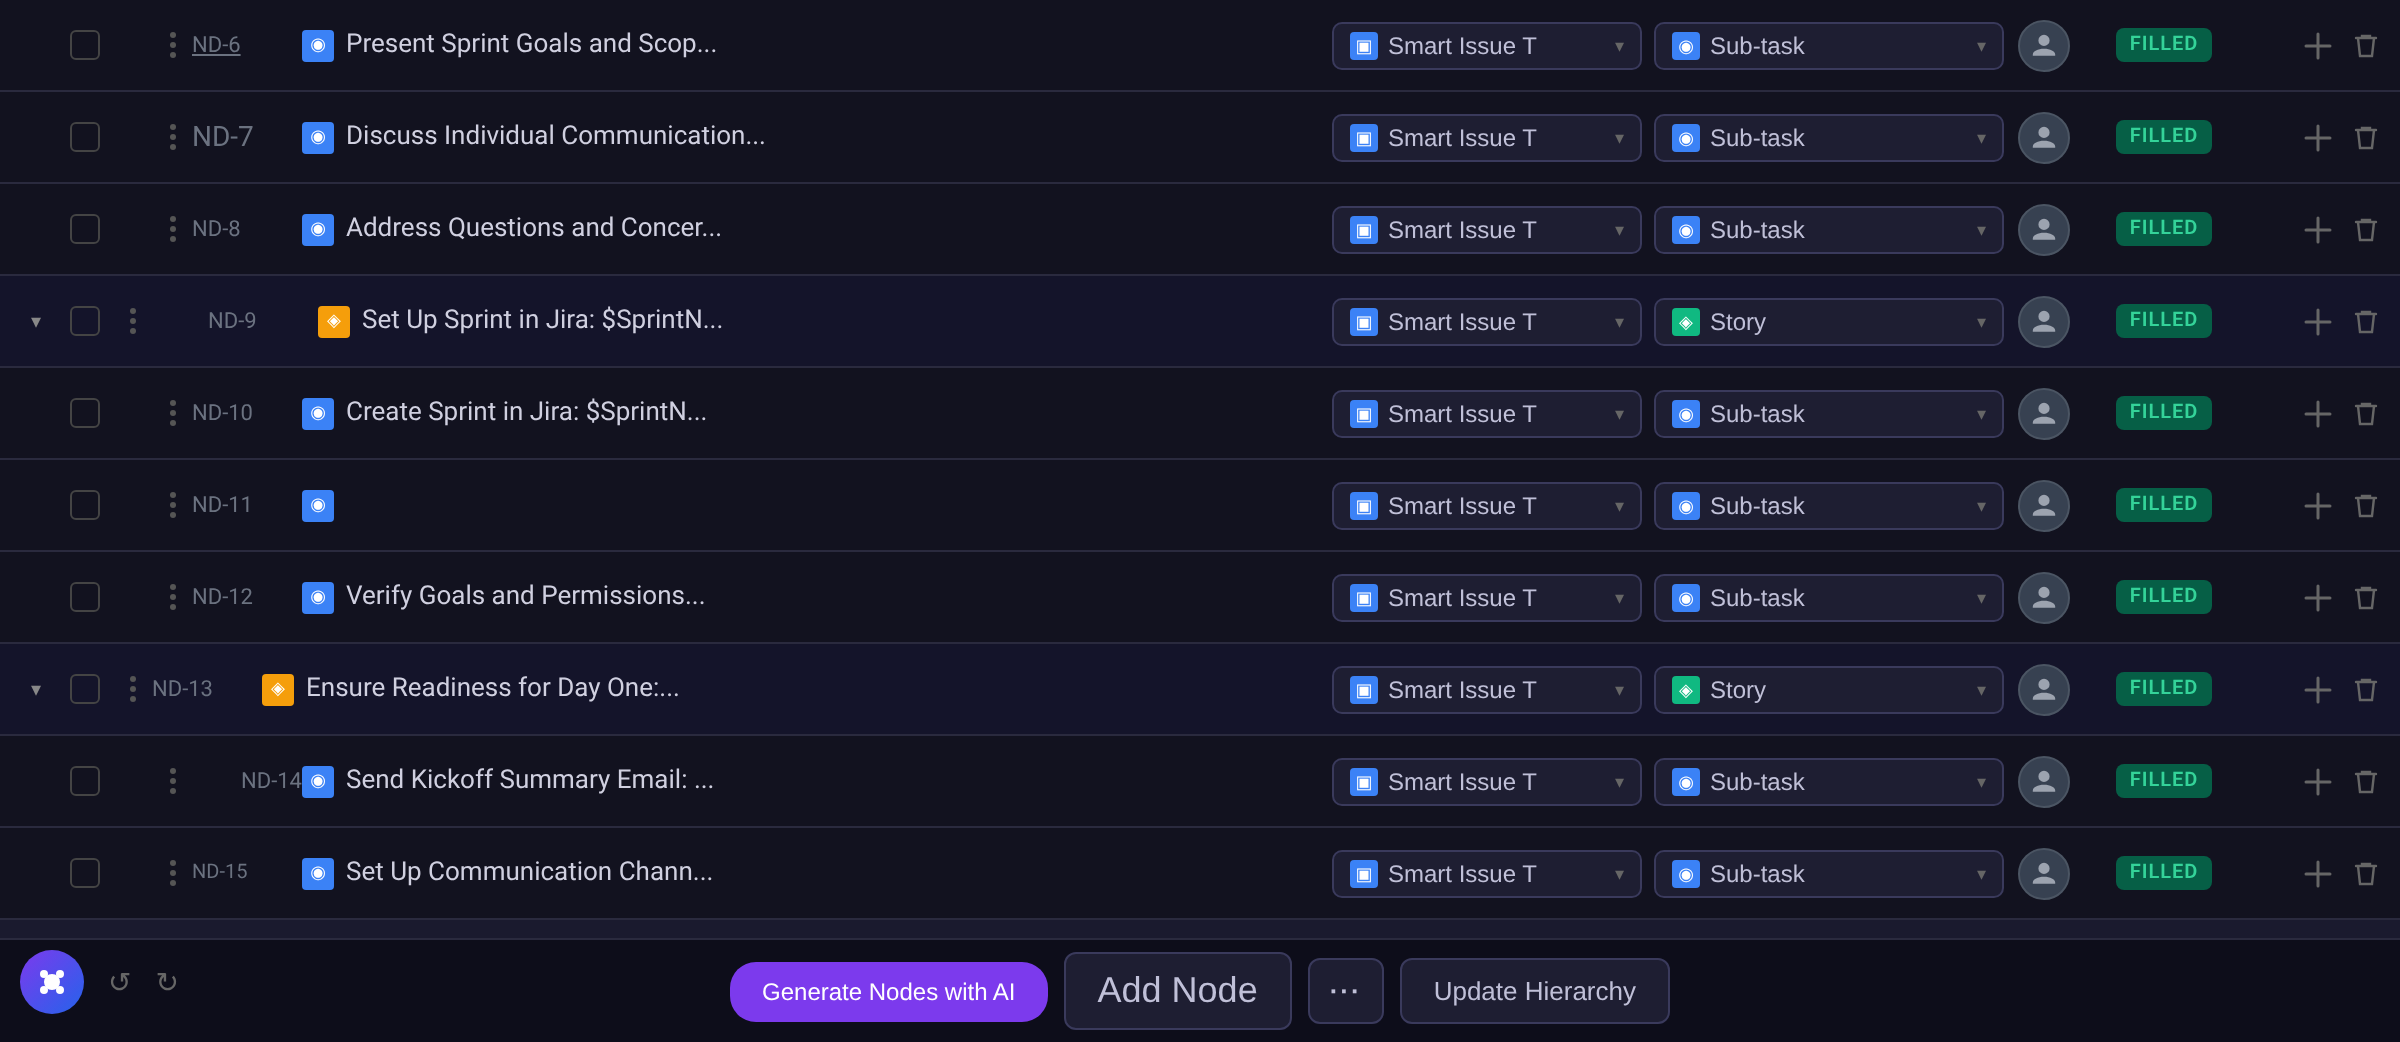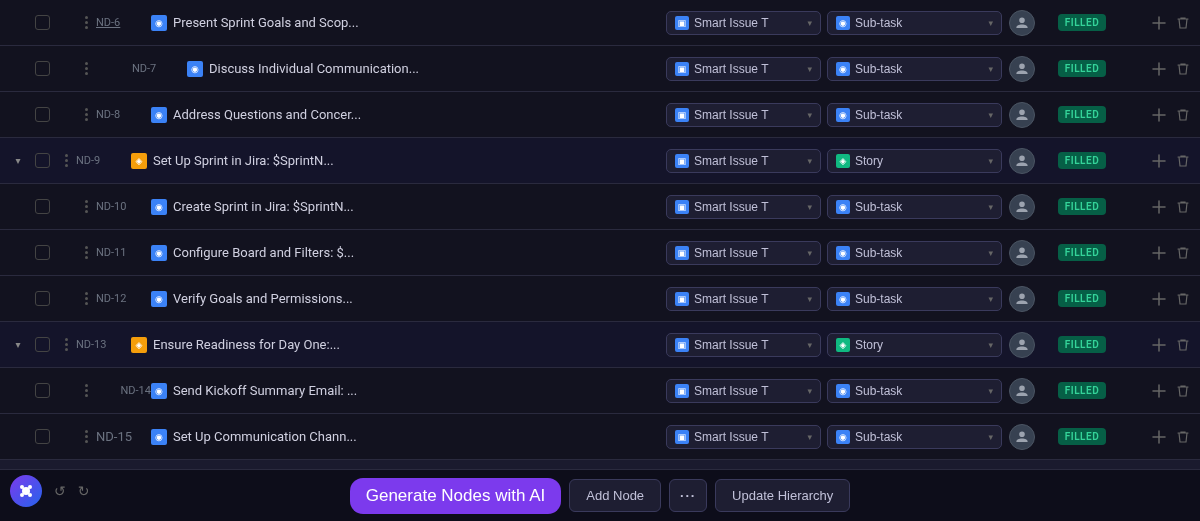--- a/index.html
+++ b/index.html
@@ -274,32 +274,32 @@
       justify-content: center;
       gap: 8px;
     }
 
     .btn-generate {
       background: #7c3aed;
       color: white;
       border: none;
       border-radius: 13px;
       padding: 8px 16px;
-      font-size: 17px;
+      font-size: 12px;
       cursor: pointer;
       font-weight: 500;
     }
 
     .btn-add-node {
       background: #1e1e32;
       color: #c0c0d8;
       border: 1px solid #3a3a5c;
       border-radius: 6px;
       padding: 8px 16px;
-      font-size: 13px;
+      font-size: 18px;
       cursor: pointer;
       font-weight: 500;
     }
 
     .btn-dots {
       background: #1e1e32;
       color: #c0c0d8;
       border: 1px solid #3a3a5c;
       border-radius: 6px;
       padding: 8px 10px;
@@ -438,21 +438,21 @@
     <div class="col-checkbox">
       <input type="checkbox" class="checkbox" style="">
     </div>
     <div class="col-drag" style="margin-left:20px;">
       <div class="drag-dots">
         <span></span>
             <span></span>
             <span></span>
       </div>
     </div>
-    <div class="col-id" style="font-size:11px;color:#6b7280;width:55px;flex-shrink:0;margin-left:36px;">ND-7</div>
+    <div class="col-id" style="font-size:14px;color:#6b7280;width:55px;flex-shrink:0;">ND-7</div>
     <div class="col-title">
       <div class="type-icon-blue title-icon">
         ◉
       </div>
       <span>Discuss Individual Communication...</span>
     </div>
     <div class="col-type">
       <button class="type-badge">
         <div class="left">
           <div class="type-icon-blue">▣</div>
@@ -562,21 +562,21 @@
     <div class="col-checkbox">
       <input type="checkbox" class="checkbox" style="">
     </div>
     <div class="col-drag" style="margin-left:0px;">
       <div class="drag-dots">
         <span></span>
             <span></span>
             <span></span>
       </div>
     </div>
-    <div class="col-id" style="font-size:11px;color:#6b7280;width:55px;flex-shrink:0;">ND-9</div>
+    <div class="col-id" style="font-size:11px;color:#6b7280;width:55px;flex-shrink:0;margin-left:28px;">ND-9</div>
     <div class="col-title">
       <div class="type-icon-orange title-icon">
         ◈
       </div>
       <span>Set Up Sprint in Jira: $SprintN...</span>
     </div>
     <div class="col-type">
       <button class="type-badge">
         <div class="left">
           <div class="type-icon-blue">▣</div>
@@ -691,21 +691,20 @@
         <span></span>
             <span></span>
             <span></span>
       </div>
     </div>
     <div class="col-id" style="font-size:11px;color:#6b7280;width:55px;flex-shrink:0;">ND-11</div>
     <div class="col-title">
       <div class="type-icon-blue title-icon">
         ◉
       </div>
-      <span>Configure Board and Filters: $...</span>
     </div>
     <div class="col-type">
       <button class="type-badge">
         <div class="left">
           <div class="type-icon-blue">▣</div>
           <span>Smart Issue T</span>
         </div>
         <span class="chevron">▾</span>
       </button>
     </div>
@@ -934,21 +933,21 @@
     <div class="col-checkbox">
       <input type="checkbox" class="checkbox" style="">
     </div>
     <div class="col-drag" style="margin-left:20px;">
       <div class="drag-dots">
         <span></span>
             <span></span>
             <span></span>
       </div>
     </div>
-    <div class="col-id" style="font-size:13px;color:#6b7280;width:55px;flex-shrink:0;">ND-15</div>
+    <div class="col-id" style="font-size:10px;color:#6b7280;width:55px;flex-shrink:0;">ND-15</div>
     <div class="col-title">
       <div class="type-icon-blue title-icon">
         ◉
       </div>
       <span>Set Up Communication Chann...</span>
     </div>
     <div class="col-type">
       <button class="type-badge">
         <div class="left">
           <div class="type-icon-blue">▣</div>

